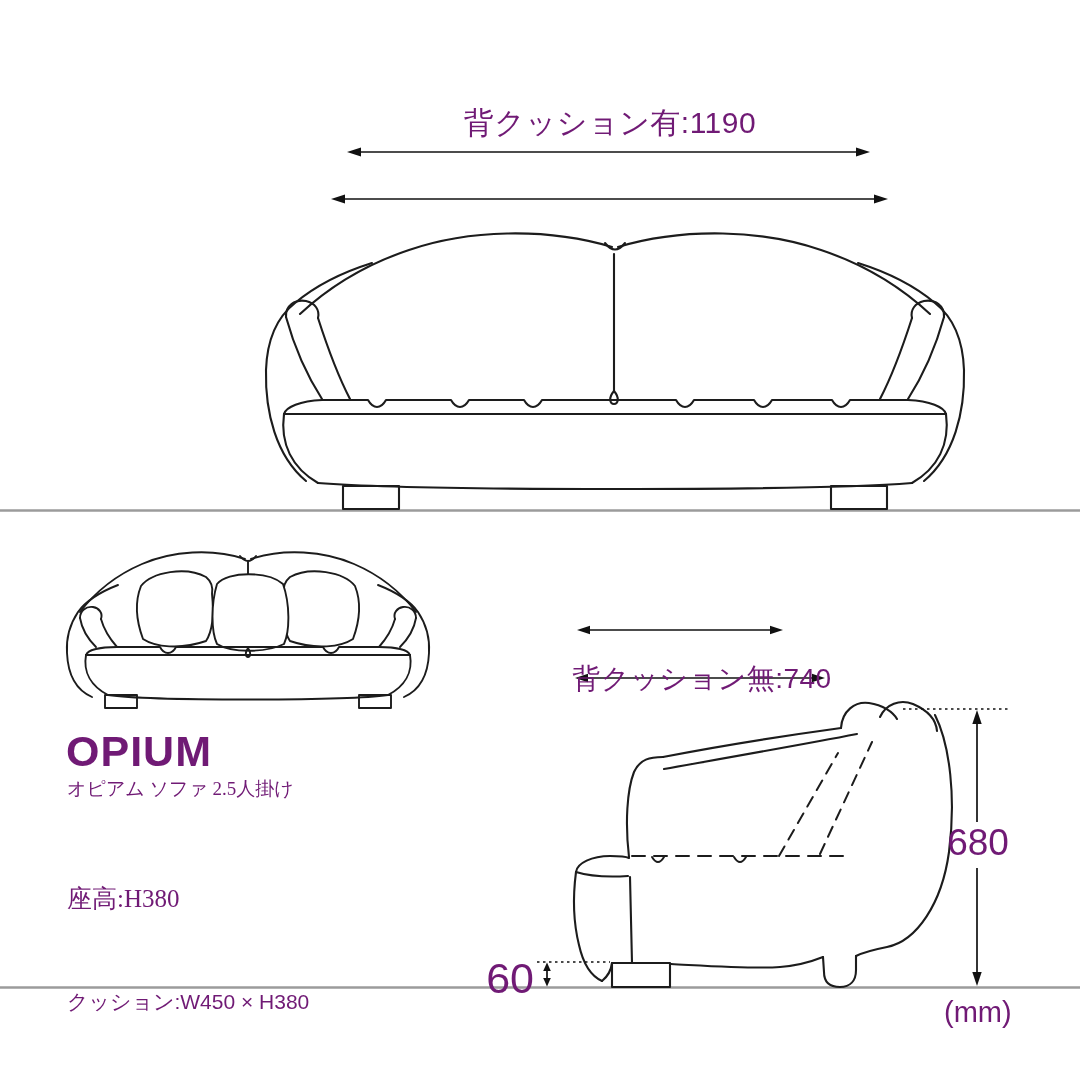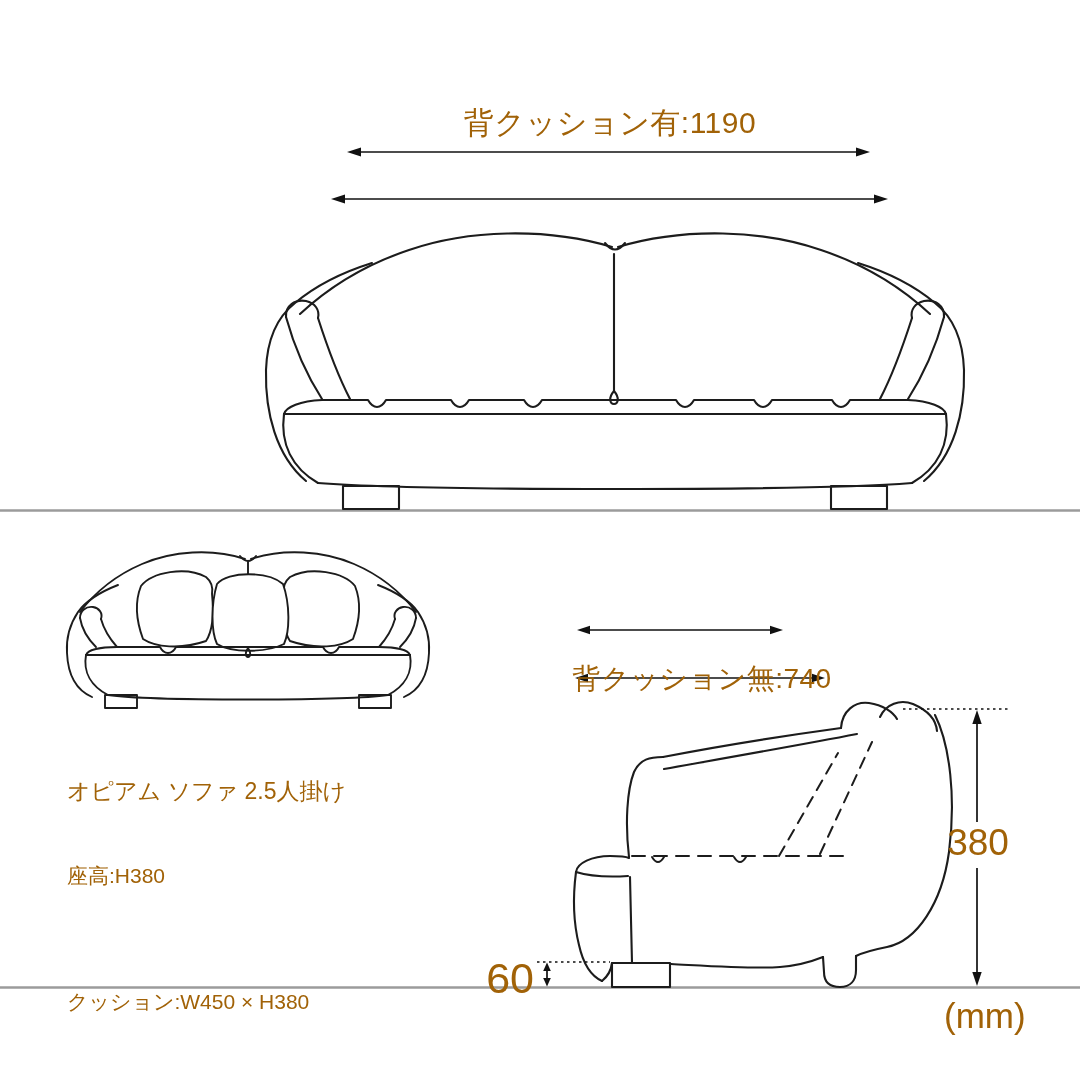--- a/index.html
+++ b/index.html
@@ -1,35 +1,35 @@
 <!DOCTYPE html>
 <html><head>
 <meta charset="utf-8">
 <style>
   html,body{margin:0;padding:0;background:#fff;}
   .canvas{
     position:relative;width:1080px;height:1080px;background:#ffffff;
     font-family:"Liberation Sans","DejaVu Sans",sans-serif;color:#1a1a1a;overflow:hidden;
   }
   .canvas svg{position:absolute;left:0;top:0;}
-  .txt{position:absolute;white-space:nowrap;color:#a16207;line-height:1.08;}
+  .txt{position:absolute;white-space:nowrap;color:#701a75;line-height:1.08;}
   .dim-lg{font-size:30px;text-align:center;letter-spacing:.5px;}
   .dim-md{font-size:28px;text-align:center;letter-spacing:.5px;}
   .label-1190{left:300px;top:107px;width:620px;}
   .label-1390{left:300px;top:162px;width:620px;}
   .label-600{left:480px;top:589px;width:400px;}
   .label-740{left:502px;top:640px;width:400px;margin-top:24px;}
   .product-name{left:66px;top:728px;font-size:43px;font-weight:800;letter-spacing:1px;}
-  .product-subtitle{left:67px;top:779px;font-size:23px;}
+  .product-subtitle{left:67px;top:779px;font-size:19px;font-family:Liberation Serif, serif;}
   .product-size{left:65px;top:828px;font-size:34px;letter-spacing:.5px;}
-  .seat-height{left:67px;top:865px;font-size:21px;}
+  .seat-height{left:67px;top:885px;font-size:25px;font-family:Liberation Serif, serif;}
   .cushion-size{left:67px;top:991px;font-size:21px;}
   .height-680{left:942px;top:823px;width:72px;text-align:center;font-size:37px;}
   .foot-60{left:474px;top:955px;width:60px;text-align:right;font-size:43px;}
-  .unit-mm{left:944px;top:997px;font-size:35px;}
+  .unit-mm{left:944px;top:997px;font-size:29px;}
 </style>
 </head>
 <body>
 
 <div class="canvas">
 
   <svg width="1080" height="1080" viewBox="0 0 1080 1080">
 
     <line x1="0" y1="510.5" x2="1080" y2="510.5" stroke="#9b9b9b" stroke-width="2.4"></line>
     <line x1="0" y1="987.5" x2="1080" y2="987.5" stroke="#9b9b9b" stroke-width="2.4"></line>
@@ -162,20 +162,21 @@
         <polygon points="547,962.5 543.2,971 550.8,971" stroke="none"></polygon>
         <polygon points="547,986.5 543.2,978 550.8,978" stroke="none"></polygon>
       </g>
     </g>
   </svg>
 
   <div class="txt dim-lg label-1190">背クッション有:1190</div>
 
   <div class="txt dim-md label-740">背クッション無:740</div>
 
+  <div class="txt product-name">OPIUM</div>
   <div class="txt product-subtitle">オピアム ソファ 2.5人掛け</div>
   <div class="txt seat-height">座高:H380</div>
   <div class="txt cushion-size">クッション:W450 × H380</div>
 
-  <div class="txt height-680">380</div>
+  <div class="txt height-680">680</div>
   <div class="txt foot-60">60</div>
   <div class="txt unit-mm">(mm)</div>
 </div>
 
 </body></html>

